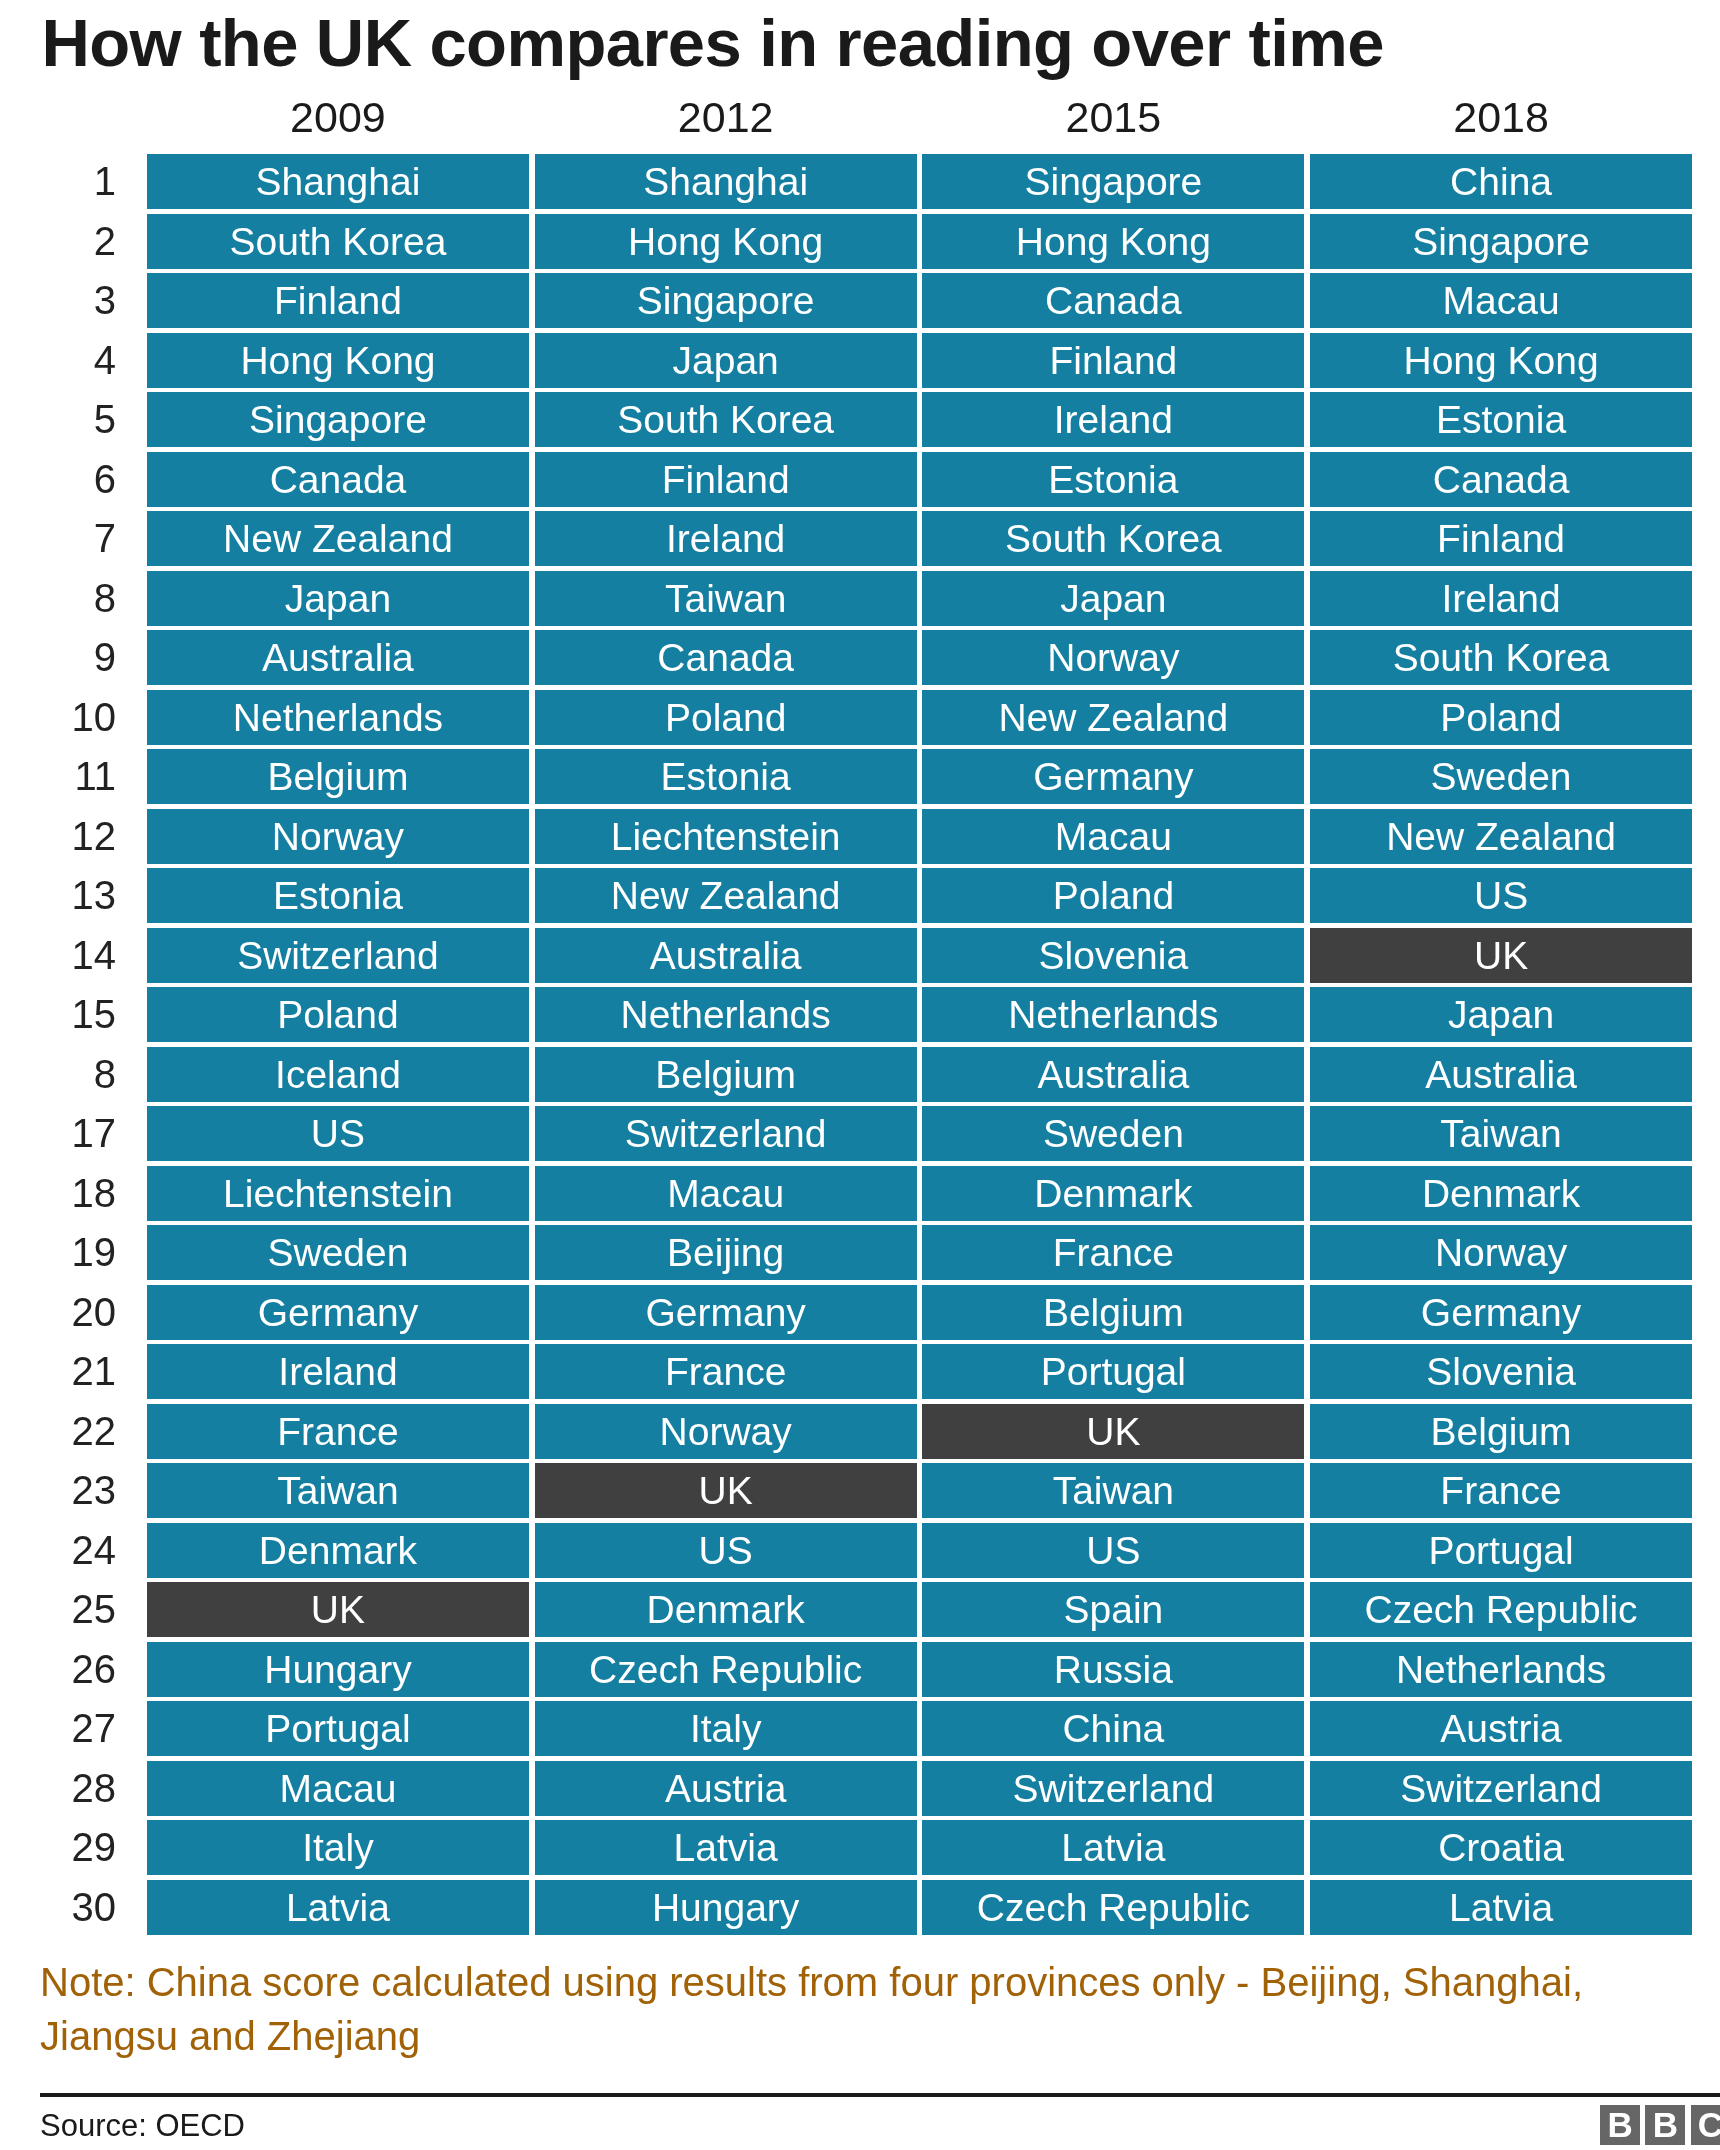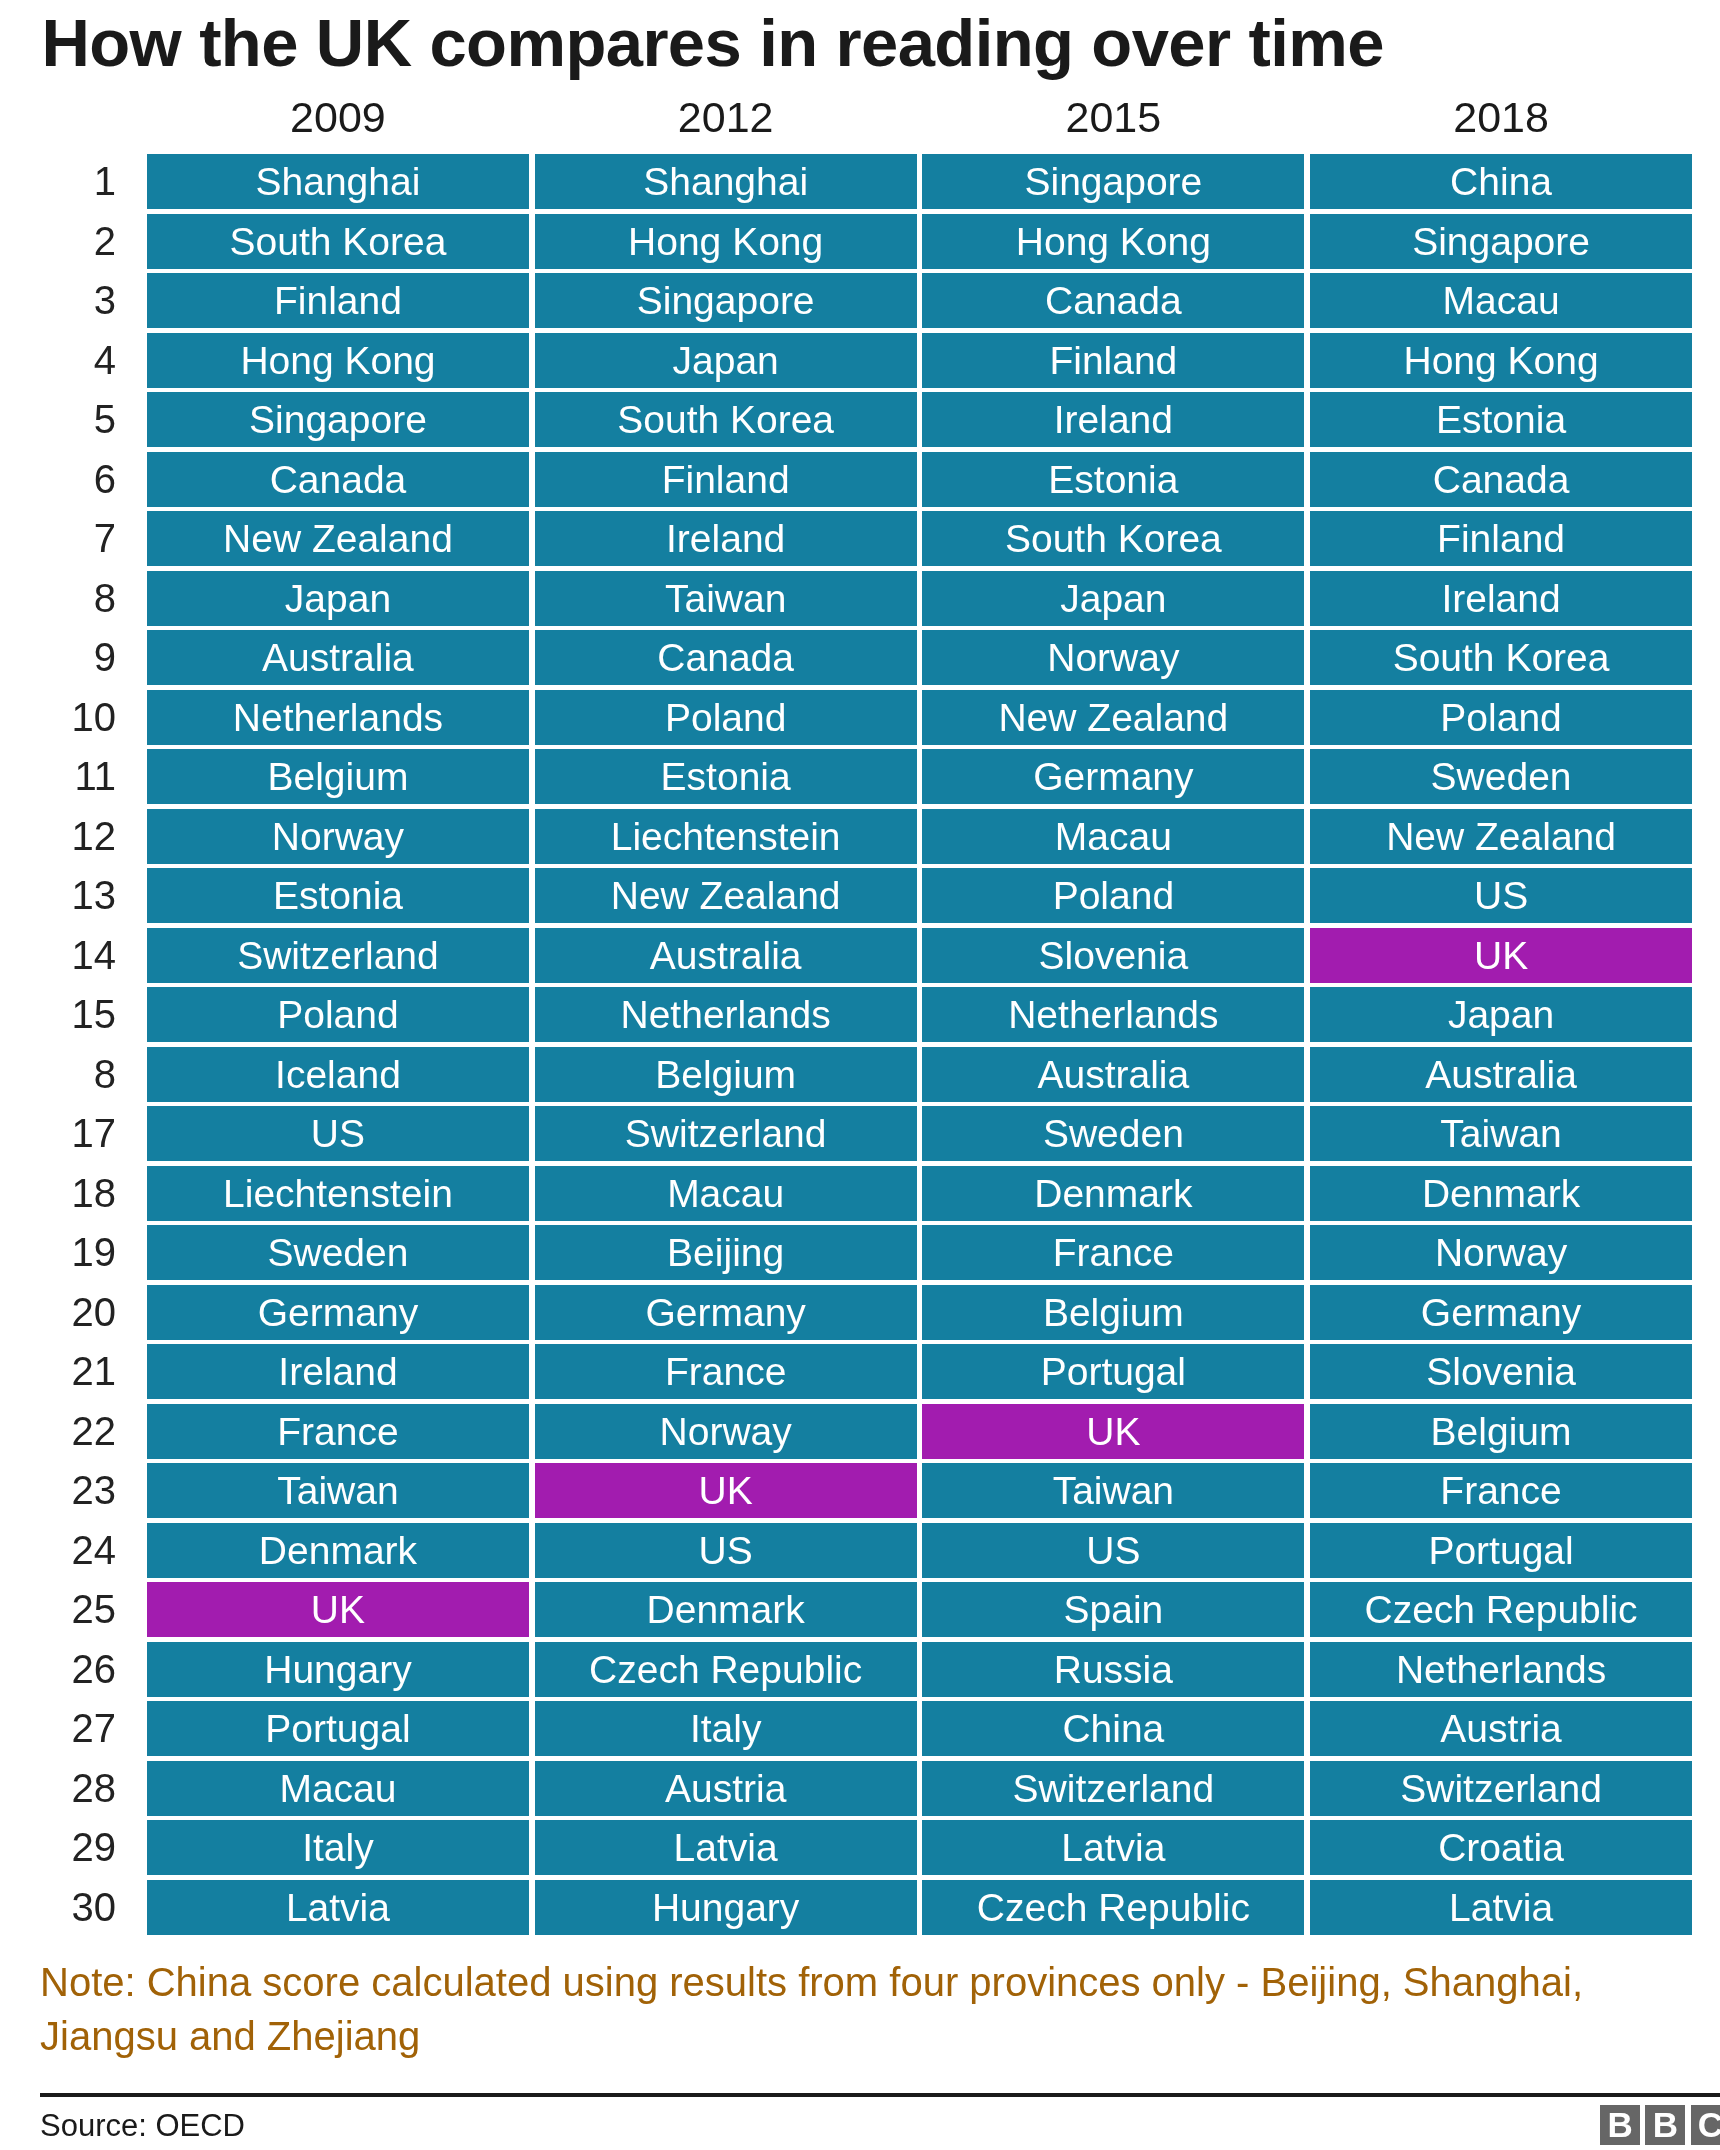--- a/index.html
+++ b/index.html
@@ -91,21 +91,21 @@
     background: #147fa0;
     color: #ffffff;
     font-size: 39px;
     line-height: 55px;
     text-align: center;
     white-space: nowrap;
     overflow: hidden;
   }
   .cell + .cell { margin-left: 5.8px; }
 
-  .cell.hl { background: #a21caf; }
+  .cell.hl { background: #404040; }
 
   .tail-spacer {
     width: 54px;
     flex: 0 0 54px;
   }
 
   
   #note {
     position: absolute;
     left: 14px;

